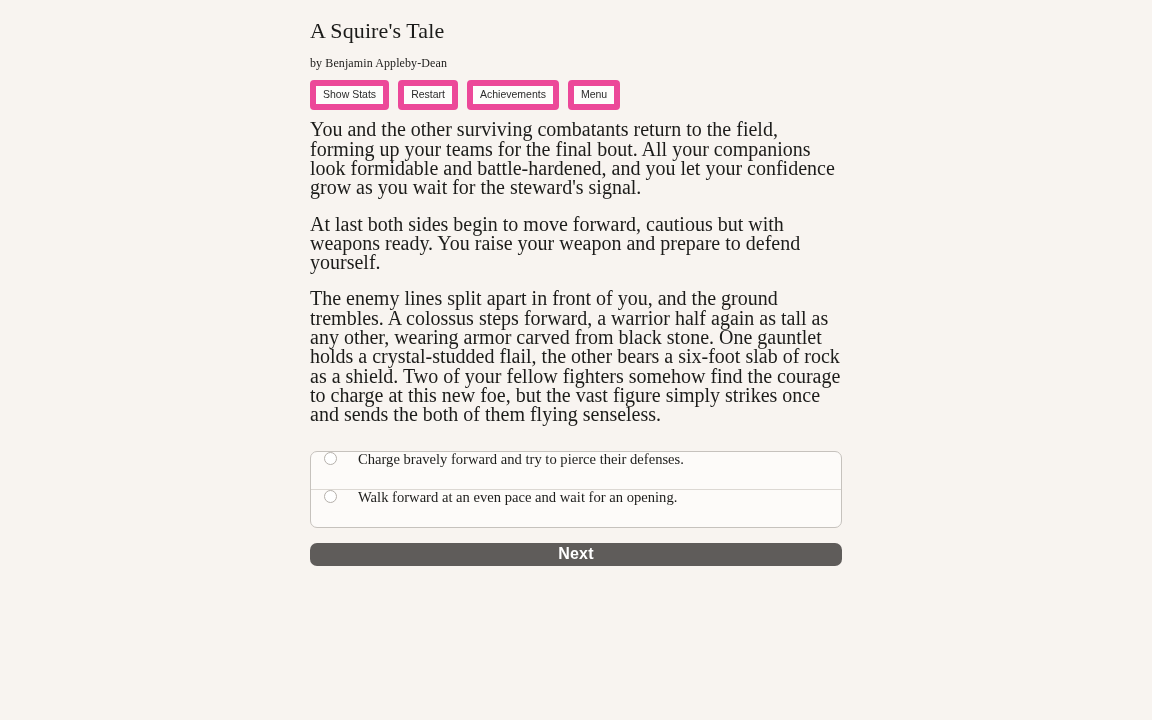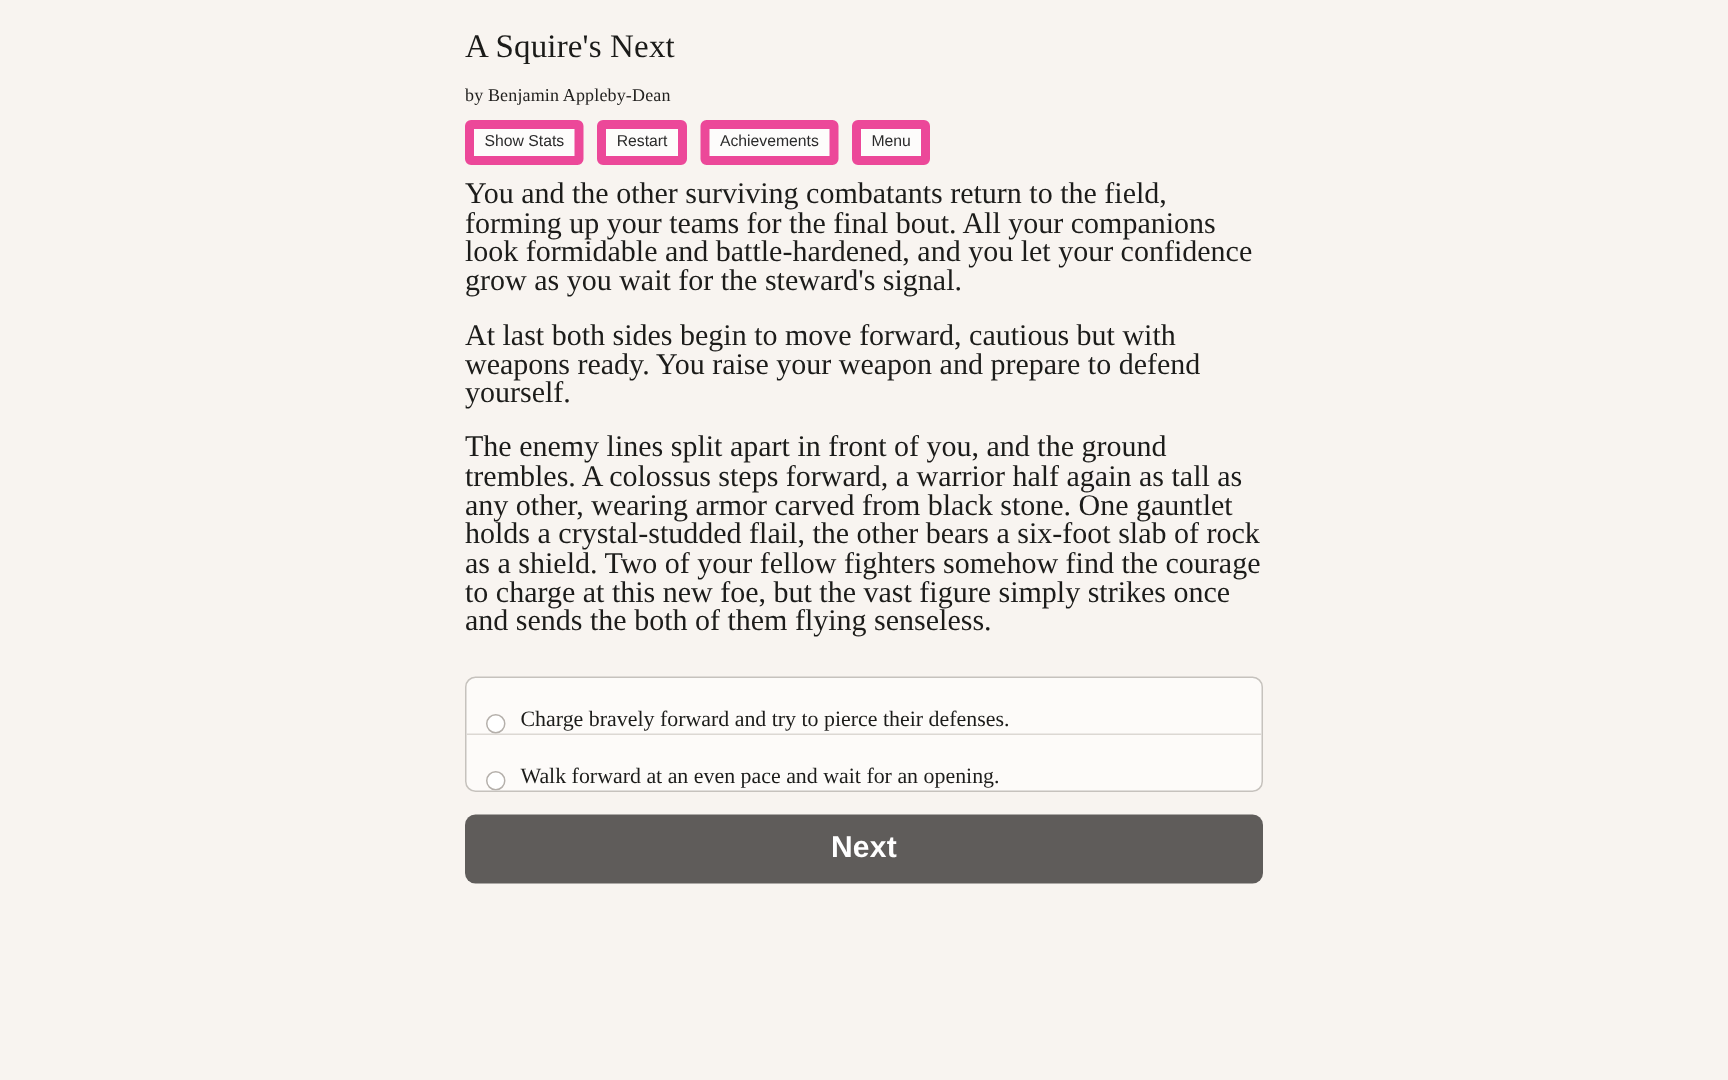--- a/index.html
+++ b/index.html
@@ -91,22 +91,22 @@
   
   .choices {
     margin-top: 26px;
     border: 1px solid #c6c2bd;
     border-radius: 7px;
     background: #fdfbf9;
     overflow: hidden;
   }
   .choice {
     display: flex;
-    align-items: flex-end;
-    gap: 10px;
+    align-items: flex-start;
+    gap: 21px;
     height: 37px;
     padding: 0 0 0 13px;
     border-top: 1px solid #dcd8d3;
     cursor: pointer;
     background: transparent;
   }
   .choice:first-child {
     border-top: none;
   }
   .radio {
@@ -142,40 +142,40 @@
     line-height: 1;
     color: #1c1c1a;
     padding-bottom: 1px;
   }
 
   
   .next-btn {
     display: block;
     width: 100%;
     margin-top: 15px;
-    height: 46px;
+    height: 23px;
     border: none;
     border-radius: 7px;
     background: #5f5c5a;
     color: #ffffff;
     font-family: "Liberation Sans", "DejaVu Sans", sans-serif;
-    font-size: 20px;
+    font-size: 16px;
     font-weight: bold;
     letter-spacing: 0.2px;
     cursor: pointer;
     padding: 0;
   }
 </style>
 </head>
 <body>
 
 <div class="page">
   <div class="content">
 
-    <h1 class="game-title">A Squire's Next</h1>
+    <h1 class="game-title">A Squire's Tale</h1>
 
     <div class="byline">by Benjamin Appleby-Dean</div>
 
     <div class="toolbar">
         <button class="tool-btn">Show Stats</button>
         <button class="tool-btn">Restart</button>
         <button class="tool-btn">Achievements</button>
         <button class="tool-btn">Menu</button>
       </div>
 

